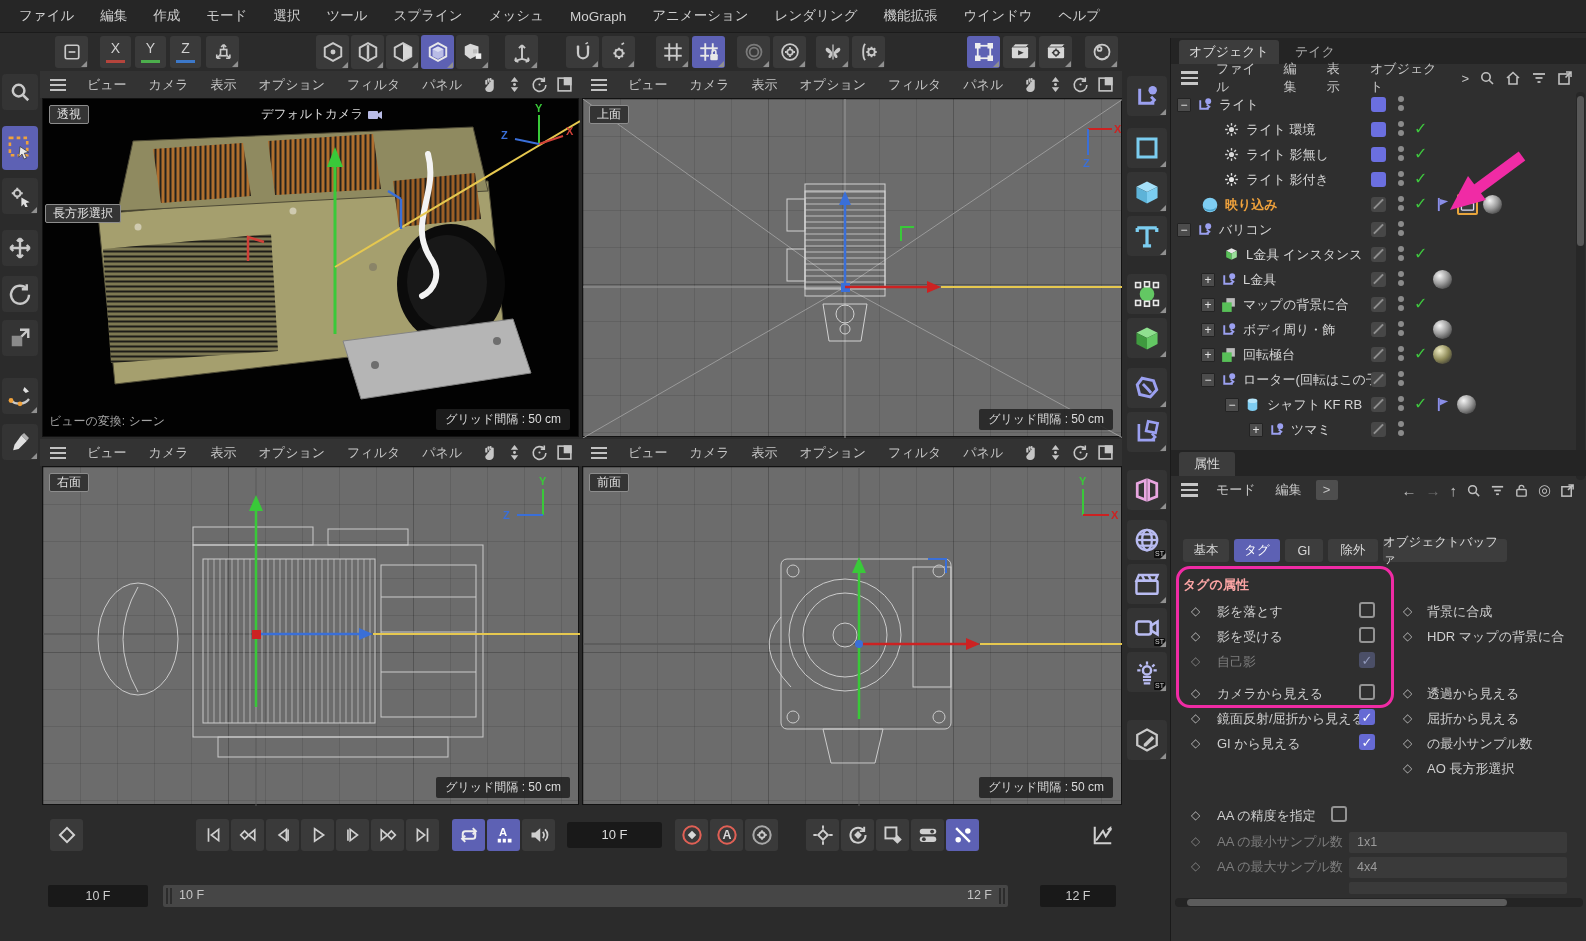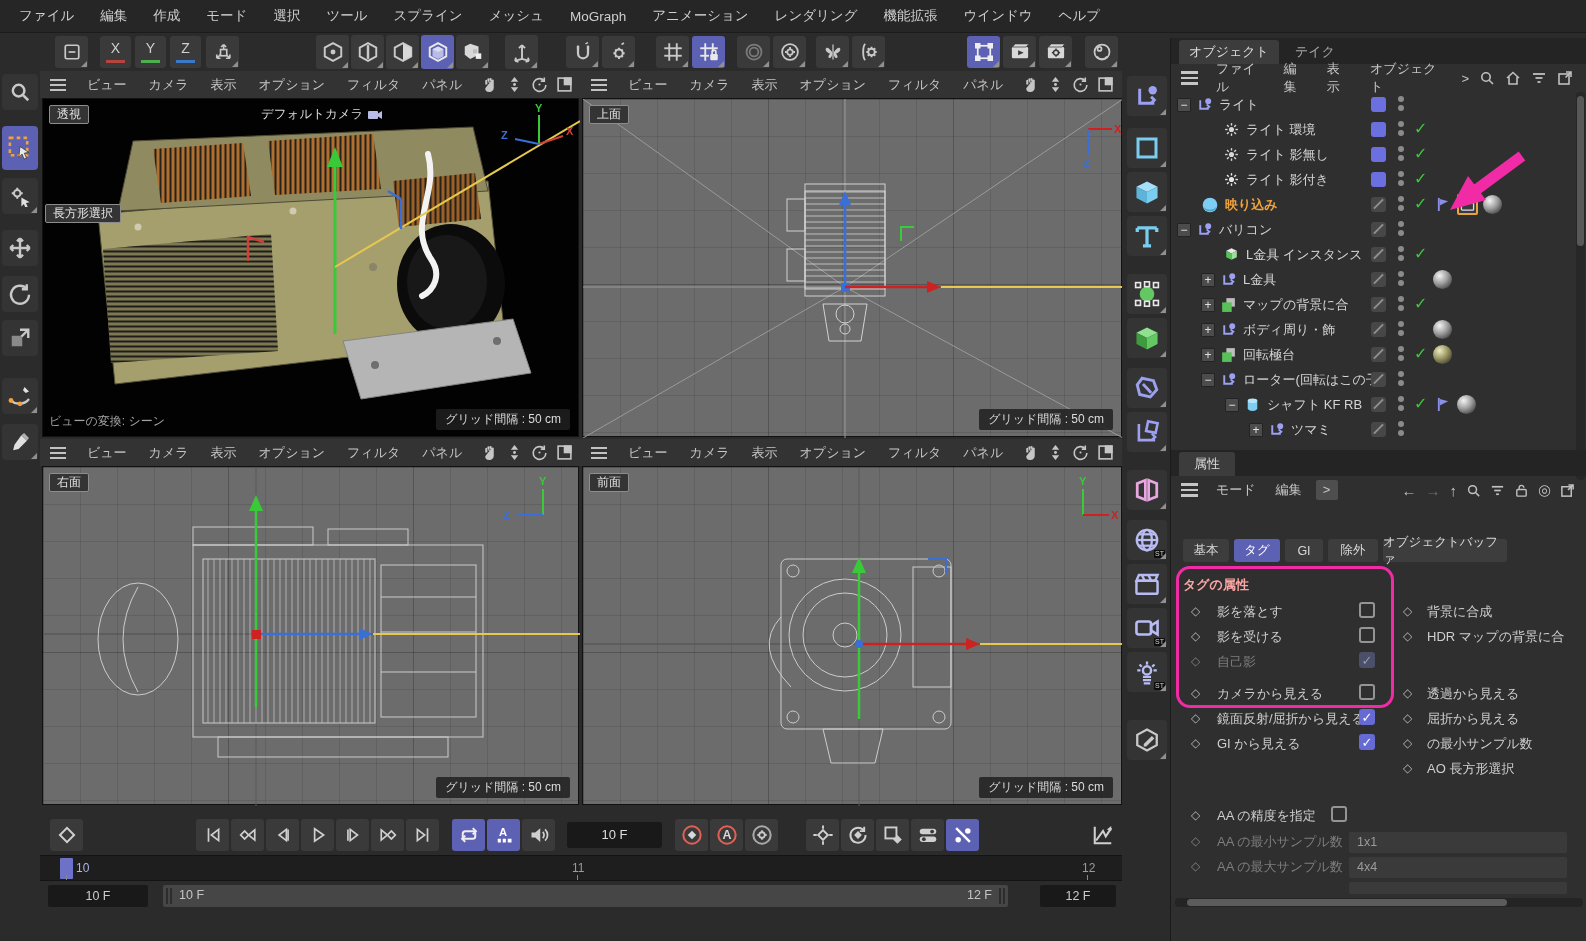--- a/index.html
+++ b/index.html
@@ -784,29 +784,20 @@
     </div>
 
   <div class="ab" style="left:1086px;background:transparent">
       <svg width="22" height="22" viewBox="0 0 16 16" fill="none" stroke="#cfcfcf" stroke-width="1.5">
         <path d="M2 2v12h12"></path>
         <path d="M3 12 L8 5 L10 9 L14 3"></path>
         <polygon points="14,1.5 14,5 10.8,4" fill="#cfcfcf" stroke="none"></polygon>
       </svg>
     </div>
 
-  <div id="ruler">
-    <div style="position:absolute;left:20px;top:2px;width:13px;height:21px;background:#6d71c8;border-radius:1px"></div>
-    <span style="position:absolute;left:36px;top:5px;color:#aeb4e8">10</span>
-    <span style="position:absolute;left:532px;top:5px">11</span>
-    <span style="position:absolute;left:1042px;top:5px">12</span>
-    <i style="position:absolute;left:26px;bottom:0;width:1px;height:5px;background:#888"></i>
-    <i style="position:absolute;left:537px;bottom:0;width:1px;height:5px;background:#888"></i>
-    <i style="position:absolute;left:1047px;bottom:0;width:1px;height:5px;background:#888"></i>
-  </div>
 
   <div id="rangebar">
     <div class="rfield" style="left:8px;width:100px">10 F</div>
     <div style="position:absolute;left:123px;width:845px;height:22px;background:#464646;border-radius:2px">
       <i style="position:absolute;left:3px;top:3px;width:2px;height:16px;background:#2c2c2c"></i>
       <i style="position:absolute;left:7px;top:3px;width:2px;height:16px;background:#2c2c2c"></i>
       <span style="position:absolute;left:16px;top:3px;font-size:12.5px;color:#c4c4c4">10 F</span>
       <span style="position:absolute;right:16px;top:3px;font-size:12.5px;color:#c4c4c4">12 F</span>
       <i style="position:absolute;right:3px;top:3px;width:2px;height:16px;background:#2c2c2c"></i>
       <i style="position:absolute;right:7px;top:3px;width:2px;height:16px;background:#2c2c2c"></i>

